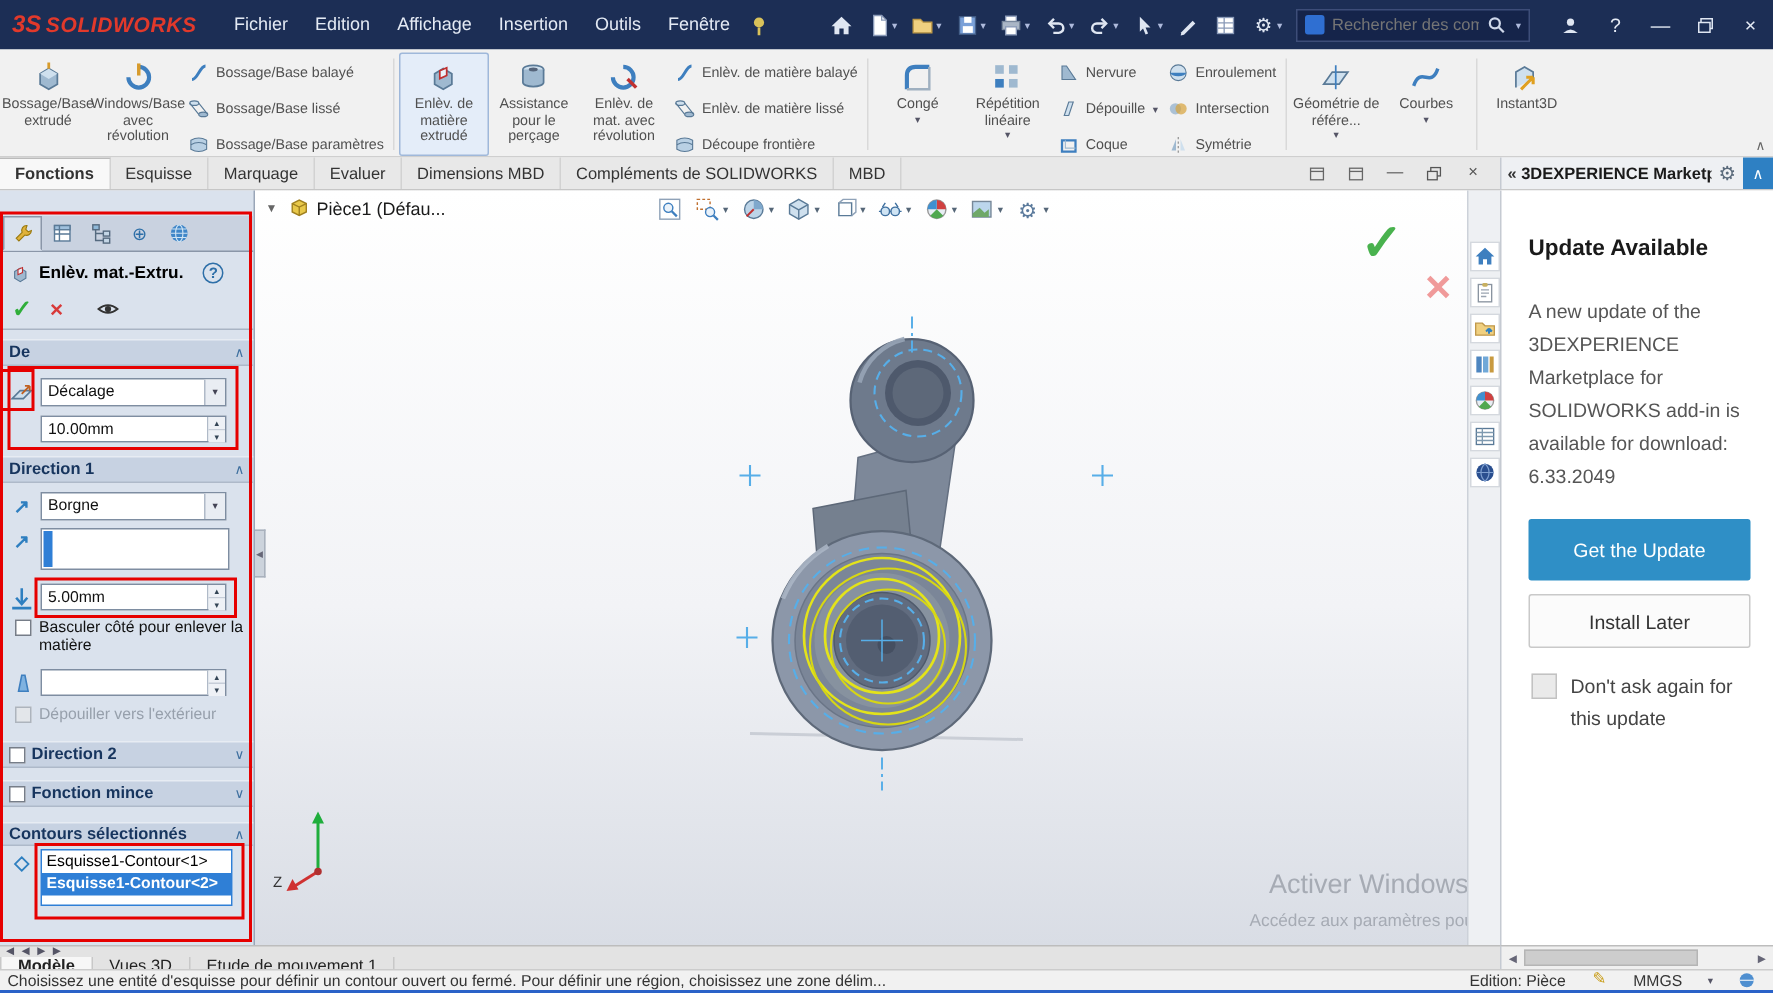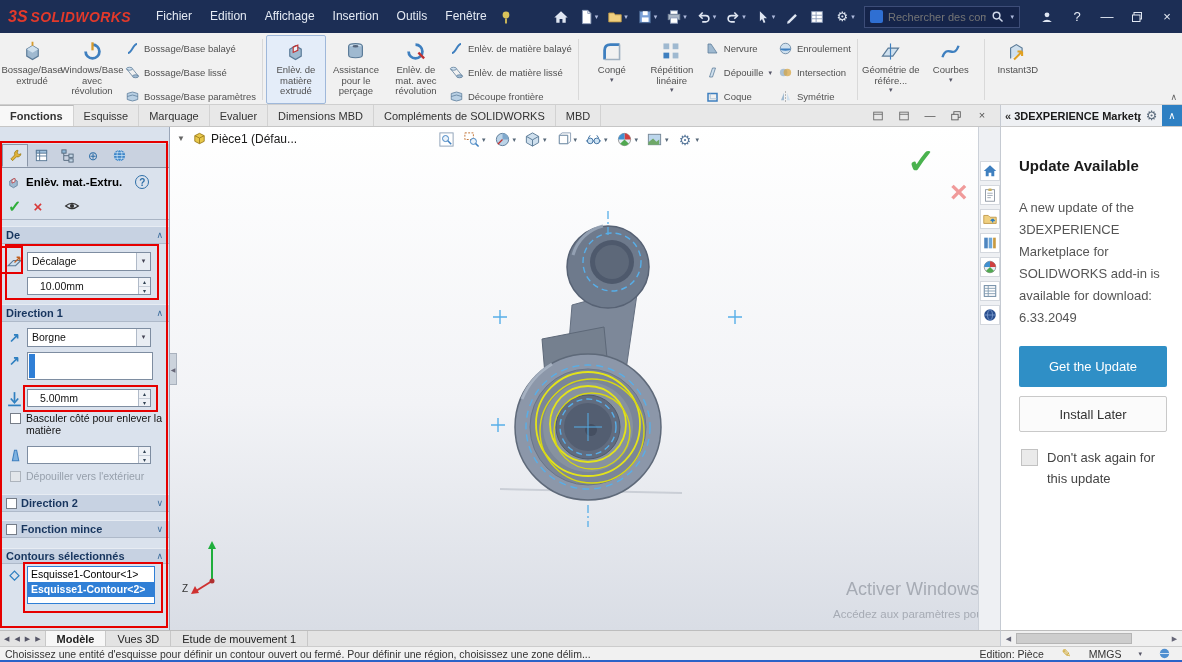--- a/index.html
+++ b/index.html
@@ -81,21 +81,21 @@
 .row-type{margin-top:6px;height:22px;}
 .row-offset{margin-top:4px;height:20px;}
 .row-cond{margin-top:4px;height:22px;}
 .row-ref{margin-top:4px;height:30px;align-items:stretch;}
 .row-depth{margin-top:6px;height:20px;}
 .row-draft{margin-top:4px;height:22px;}
 .row-cont{margin-top:2px;min-height:42px;align-items:flex-start;}
 .pm-ic{width:17px;height:17px;flex:none;font-weight:bold;font-size:13px;}
 .pm-select{width:124px;height:19px;background:#fff;border:1px solid #7e8da1;display:flex;align-items:center;font-size:10.5px;padding-left:4px;color:#111;}
 .pm-select .dd{margin-left:auto;width:14px;height:100%;background:#e9edf3;border-left:1px solid #b0bac8;display:flex;align-items:center;justify-content:center;font-size:7px;color:#445;}
-.pm-spin{width:124px;height:18px;background:#fff;border:1px solid #7e8da1;display:flex;align-items:center;font-size:10.5px;padding-left:12px;color:#111;}
+.pm-spin{width:124px;height:18px;background:#fff;border:1px solid #7e8da1;display:flex;align-items:center;font-size:10.5px;padding-left:4px;color:#111;}
 .pm-spin.ind{margin-left:21px;}
 .pm-spin .spin{margin-left:auto;width:12px;height:100%;border-left:1px solid #b0bac8;display:flex;flex-direction:column;}
 .spin i{flex:1;display:flex;align-items:center;justify-content:center;font-style:normal;font-size:6px;color:#345;background:#eef1f6;}
 .spin i:first-child{border-bottom:1px solid #c6cdd8;}
 .pm-refbox{width:126px;height:28px;background:#fff;border:1px solid #7e8da1;position:relative;}
 .pm-refbox .selbar{position:absolute;left:1px;top:1px;bottom:1px;width:6px;background:#2f7fd6;}
 .pm-check{display:flex;gap:5px;padding-left:10px;align-items:flex-start;}
 .chk-flip{margin-top:4px;height:28px;}
 .chk-out{margin-top:4px;height:16px;}
 .cb{width:11px;height:11px;background:#fff;border:1px solid #767d88;flex:none;margin-top:1px;}
@@ -132,21 +132,21 @@
 .tp-panel{position:absolute;top:127px;left:1000px;width:182px;height:503px;background:#fff;border-left:1px solid #c5cad2;}
 .tp-title{position:absolute;left:18px;top:30px;font-size:15px;font-weight:bold;color:#1a1a1a;}
 .tp-body{position:absolute;left:18px;top:70px;width:152px;font-size:13px;color:#555;line-height:22px;}
 .tp-btn1{position:absolute;left:18px;top:219px;width:148px;height:41px;background:#2f8fc6;color:#fff;font-size:13px;display:flex;align-items:center;justify-content:center;border-radius:2px;}
 .tp-btn2{position:absolute;left:18px;top:269px;width:148px;height:36px;background:#fbfbfb;border:1px solid #c9c9c9;color:#333;font-size:13px;display:flex;align-items:center;justify-content:center;border-radius:2px;}
 .tp-chkrow{position:absolute;left:20px;top:320px;display:flex;gap:9px;align-items:flex-start;width:156px;}
 .tp-cb{width:17px;height:17px;background:#eaeaea;border:1px solid #c2c2c2;flex:none;margin-top:2px;}
 .tp-chklbl{font-size:13px;color:#444;line-height:21px;}
 
 
-.bottombar{position:absolute;top:630px;left:0;width:1000px;height:16px;background:#e3e3e3;border-top:1px solid #bdbdbd;display:flex;align-items:stretch;font-size:11px;}
+.bottombar{position:absolute;top:630px;left:0;width:1000px;height:16px;background:#e3e3e3;border-top:1px solid #bdbdbd;display:flex;align-items:stretch;font-size:11px;flex-direction:column;}
 .bnav{display:flex;align-items:center;padding:0 4px;gap:5px;color:#556;}
 .bnav .ic{font-size:7px;}
 .btabs{display:flex;align-items:stretch;}
 .btab{padding:0 11px;display:flex;align-items:center;border-right:1px solid #c8c8c8;color:#222;}
 .btab:first-child{border-left:1px solid #c8c8c8;}
 .btab.active{background:#f7f7f7;font-weight:bold;}
 .hscroll{position:absolute;top:630px;left:1000px;width:182px;height:16px;background:#f0f0f0;border-top:1px solid #bdbdbd;border-left:1px solid #c5cad2;display:flex;align-items:center;}
 .hscroll .ar{width:15px;text-align:center;font-size:7px;color:#667;}
 .hthumb{height:11px;width:116px;background:#cdcdcd;border:1px solid #b5b5b5;}
 .statusbar{position:absolute;top:646px;left:0;right:0;height:14px;background:#f1f1f1;border-top:1px solid #ccc;display:flex;align-items:center;font-size:10.5px;color:#333;padding:0 5px;}

